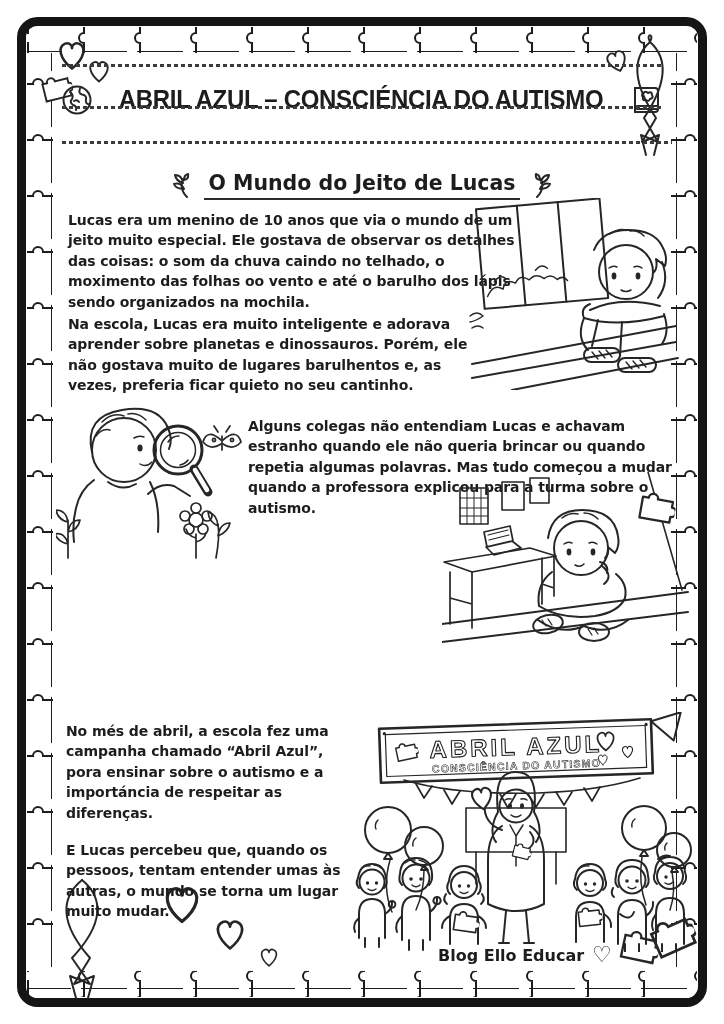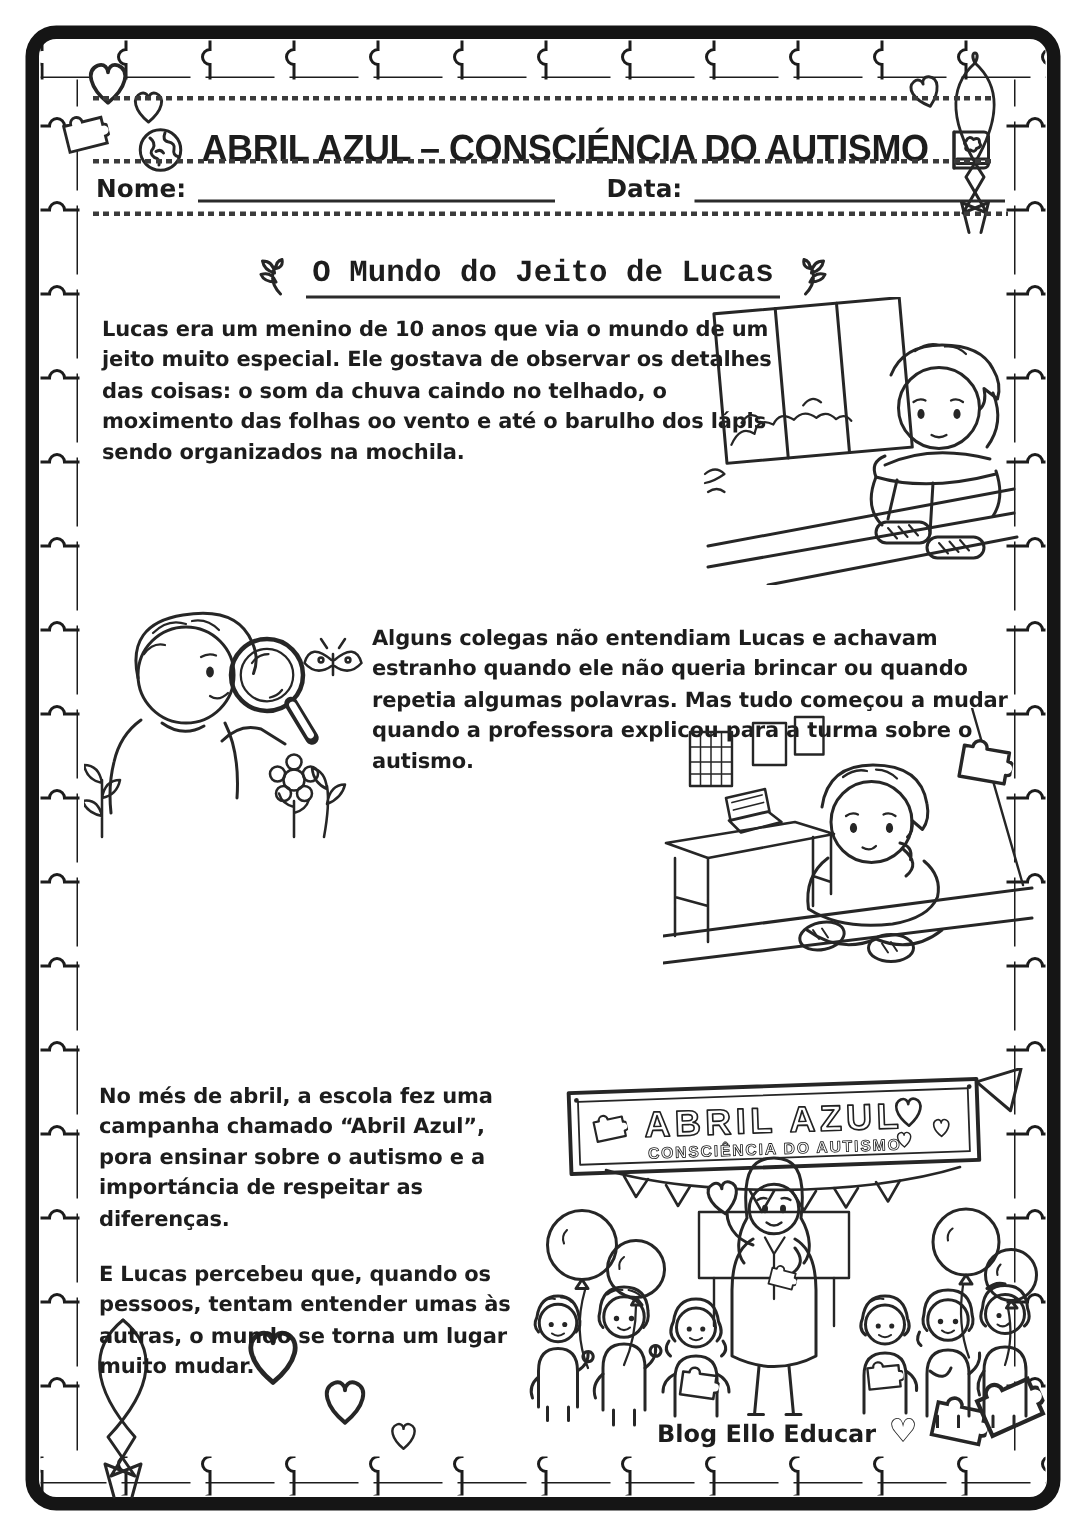--- a/index.html
+++ b/index.html
@@ -2,28 +2,28 @@
 <html><head>
 <meta charset="utf-8">
 <style>
   html,body{margin:0;padding:0;background:#e9e9e9;}
   .page{position:relative;width:724px;height:1024px;margin:0 auto;background:#ffffff;overflow:hidden;
         font-family:"DejaVu Sans",sans-serif;color:#1d1d1d;}
   .abs{position:absolute;}
   svg{display:block;}
   .line-art{stroke:#262626;fill:none;stroke-width:2;stroke-linecap:round;stroke-linejoin:round;}
   .dash{position:absolute;height:3px;background:repeating-linear-gradient(90deg,#3b3b3b 0 4px,transparent 4px 7px);}
-  .title-row{position:absolute;top:70px;left:60px;right:60px;display:flex;align-items:center;justify-content:flex-end;gap:11px;}
+  .title-row{position:absolute;top:70px;left:60px;right:60px;display:flex;align-items:center;justify-content:center;gap:26px;}
   .doc-title{font-family:"Liberation Sans",sans-serif;font-weight:bold;font-size:24px;letter-spacing:-0.3px;transform:scaleY(1.05);white-space:nowrap;}
   .nd-row{position:absolute;top:113px;left:64px;right:54px;display:flex;align-items:flex-end;gap:8px;
           font-weight:bold;font-size:16.5px;}
   .nd-line{border-bottom:2.5px solid #2b2b2b;height:20px;}
   .nd-line.name{flex:1.15;margin-right:26px;}
   .nd-line.date{flex:1;}
-  .section-row{position:absolute;top:154px;left:0;right:0;display:flex;align-items:center;justify-content:center;gap:11px;font-family:Liberation Mono, monospace;}
+  .section-row{position:absolute;top:154px;left:0;right:0;display:flex;align-items:center;justify-content:center;gap:11px;}
   .section-title{font-weight:bold;font-size:20.5px;border-bottom:2.5px solid #2b2b2b;padding:0 4px 3px;}
   .para{position:absolute;font-size:14px;line-height:1.46;font-weight:600;letter-spacing:-0.1px;}
   .footer-credit{position:absolute;left:438px;top:944px;display:flex;align-items:center;gap:8px;
                  font-weight:bold;font-size:16px;}
   .heart-glyph{font-size:22px;font-weight:normal;line-height:1;}
 </style>
 </head>
 <body>
 
 <div class="page">
@@ -89,40 +89,35 @@
     <h1 class="doc-title">ABRIL AZUL – CONSCIÉNCIA DO AUTISMO</h1>
     <svg width="34" height="32" viewBox="0 0 34 32">
       <path class="line-art" d="M6,4 h20 a3,3 0 0 1 3,3 v18 a3,3 0 0 1 -3,3 h-20 z"></path>
       <path class="line-art" stroke-width="1.6" d="M6,4 v24 M29,22 h-21 M29,25 h-21"></path>
       <path class="line-art" stroke-width="1.6" d="M14,10 q2,-4 5,-1 q4,-2 4,2 q2,3 -2,4 q-1,3 -4,1 q-4,1 -3,-3 q-2,-2 0,-3"></path>
     </svg>
   </div>
 
   <div class="dash" style="top:106px;left:62px;right:62px"></div>
 
-  <div class="nd-row">
-    <span>Nome:</span>
-    <span class="nd-line name"></span>
-    <span>Data:</span>
-    <span class="nd-line date"></span>
-  </div>
 
   <div class="dash" style="top:141px;left:62px;right:52px"></div>
 
   <div class="section-row">
     <svg width="22" height="26" viewBox="0 0 22 26">
       <path class="line-art" stroke-width="1.6" d="M16,24 q-8,-8 -4,-18 M12,10 q-7,-2 -8,-8 q7,0 8,8 M13,16 q-8,0 -10,-5 q7,-2 10,5 M13,7 q0,-5 4,-6 q1,5 -4,6"></path>
     </svg>
     <h2 class="section-title">O Mundo do Jeito de Lucas</h2>
     <svg width="22" height="26" viewBox="0 0 22 26">
       <path class="line-art" stroke-width="1.6" d="M6,24 q8,-8 4,-18 M10,10 q7,-2 8,-8 q-7,0 -8,8 M9,16 q8,0 10,-5 q-7,-2 -10,5 M9,7 q0,-5 -4,-6 q-1,5 4,6"></path>
     </svg>
   </div>
 
   <p class="para" style="left:68px;top:196px;width:448px">Lucas era um menino de 10 anos que via o mundo de um jeito muito especial. Ele gostava de observar os detalhes das coisas: o som da chuva caindo no telhado, o moximento das folhas oo vento e até o barulho dos lápis sendo organizados na mochila.</p>
+  <p class="para" style="left:68px;top:300px;width:420px">Na escola, Lucas era muito inteligente e adorava aprender sobre planetas e dinossauros. Porém, ele não gostava muito de lugares barulhentos e, as vezes, preferia ficar quieto no seu cantinho.</p>
   <p class="para" style="left:248px;top:402px;width:432px">Alguns colegas não entendiam Lucas e achavam estranho quando ele não queria brincar ou quando repetia algumas polavras. Mas tudo começou a mudar quando a professora explicou para a turma sobre o autismo.</p>
   <p class="para" style="left:66px;top:707px;width:292px">No més de abril, a escola fez uma campanha chamado “Abril Azul”, pora ensinar sobre o autismo e a importáncia de respeitar as diferenças.</p>
   <p class="para" style="left:66px;top:826px;width:292px">E Lucas percebeu que, quando os pessoos, tentam entender umas às autras, o mundo se torna um lugar muito mudar.</p>
 
   <svg class="abs" style="left:468px;top:198px" width="212" height="192" viewBox="0 0 212 192">
     <g class="line-art">
       <g transform="rotate(-5 70 55)">
         <rect x="12" y="6" width="124" height="100"></rect>
         <line x1="53" y1="6" x2="53" y2="106"></line>
         <line x1="94" y1="6" x2="94" y2="106"></line>

